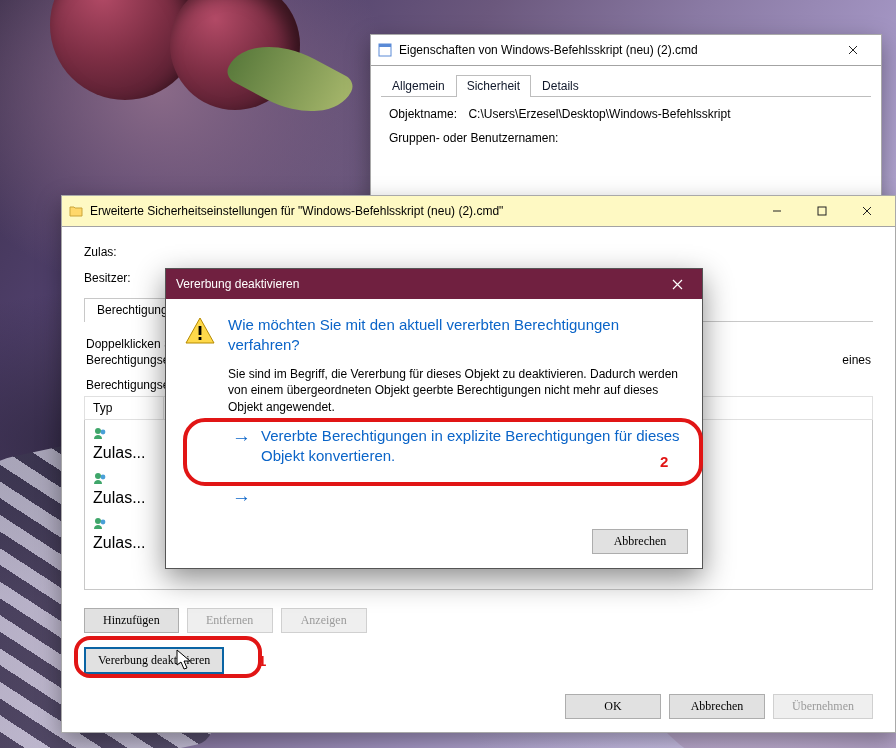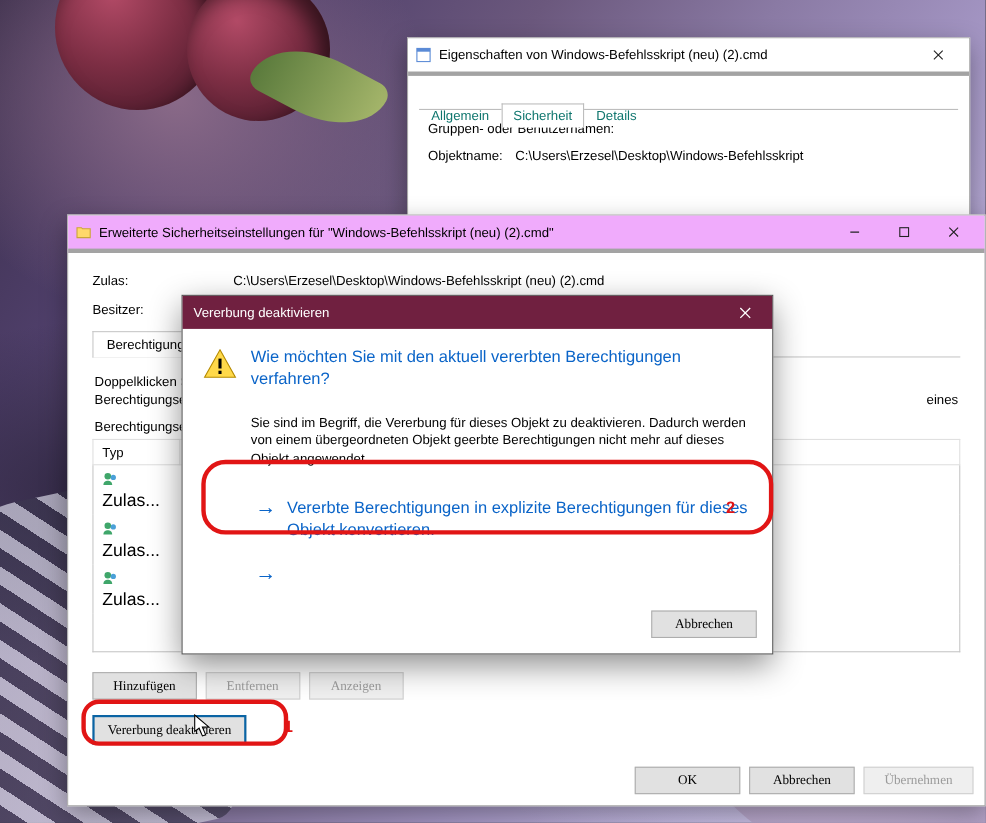--- a/index.html
+++ b/index.html
@@ -12,77 +12,77 @@
   .apple{position:absolute;width:150px;height:150px;border-radius:50%;background:radial-gradient(circle at 35% 30%,#b24a66 0%,#7d2e44 45%,#3c1423 100%);box-shadow:-8px 10px 18px rgba(0,0,0,.5) inset}
   .apple.a1{left:50px;top:-50px}
   .apple.a2{left:170px;top:-20px;width:130px;height:130px}
   .leaf{position:absolute;left:230px;top:50px;width:120px;height:58px;border-radius:60% 10% 60% 10%/80% 20% 80% 20%;background:linear-gradient(90deg,#5a7a3c,#a4b56a);transform:rotate(28deg)}
   .face{position:absolute;right:-110px;bottom:-40px;width:420px;height:520px;border-radius:50%;background:radial-gradient(ellipse at 38% 40%,#e6d5e8 0%,#c9b5d6 45%,#8f7daa 100%);opacity:.8}
   .glasses{position:absolute;right:60px;bottom:280px;width:210px;height:130px;border:14px solid #1e1830;border-radius:14px;background:radial-gradient(circle,#b6a4e2,#6a56a0);transform:rotate(-8deg);opacity:.85}
   .snake{position:absolute;left:-50px;bottom:-20px;width:240px;height:320px;background:repeating-linear-gradient(45deg,#e3e3f1 0 14px,#3c3850 14px 28px);border-radius:40% 40% 10% 10%;transform:rotate(-12deg);opacity:.65}
 
   
   .win{position:absolute;background:#fff;border:1px solid #a9a9a9;box-shadow:0 8px 22px rgba(0,0,0,.35)}
-  .titlebar{height:30px;display:flex;align-items:center;padding:0 6px;background:#fff;border-bottom:4px solid #a3a3a3}
+  .titlebar{height:30px;display:flex;align-items:center;padding:0 6px;background:#fff;border-bottom:1px solid #a3a3a3}
   .titlebar .ticon{width:16px;height:16px;margin-right:6px;display:flex;align-items:center;justify-content:center}
   .titlebar .ttitle{flex:1;font-size:12px;color:#000;white-space:nowrap;overflow:hidden;text-overflow:ellipsis}
   .winbtns{display:flex}
   .winbtn{width:45px;height:29px;display:flex;align-items:center;justify-content:center;color:#222}
 
   
   #props{left:370px;top:34px;width:510px;height:180px}
   #props .tabs{display:flex;margin:8px 10px 0;border-bottom:1px solid #bdbdbd}
-  #props .tab{padding:3px 10px 4px;border:1px solid transparent;border-bottom:0;font-size:12px;color:#0f766e;position:relative;top:17px}
+  #props .tab{padding:3px 10px 4px;border:1px solid transparent;border-bottom:0;font-size:12px;color:#0f172a;position:relative;top:1px}
   #props .tab.active{border-color:#bdbdbd;background:#fff}
   #props .body{padding:10px 18px;font-size:12px}
   #props .row{margin-bottom:10px}
   #props .lbl{display:inline-block}
   #props .val{display:inline-block;margin-left:8px}
 
   
   #adv{left:61px;top:195px;width:833px;height:536px}
-  #adv .titlebar{background:#f0abfc}
+  #adv .titlebar{background:#fef9c3}
   #adv .ticon svg{width:14px;height:14px}
   #adv .content{padding:18px 22px 14px;position:relative;height:calc(100% - 30px);box-sizing:border-box}
   #adv .krow{display:flex;margin-bottom:12px}
   #adv .klbl{width:128px}
   #adv .kval{flex:1}
   #adv .tabs2{display:flex;border-bottom:1px solid #c8c8c8;margin-top:2px}
   #adv .tab2{padding:4px 12px 5px;border:1px solid transparent;border-bottom:0;position:relative;top:1px}
   #adv .tab2.active{border-color:#c8c8c8;background:#fff}
   #adv .instr{margin:14px 2px 10px;line-height:1.35}
   #adv .plbl{margin:0 2px 4px}
   #adv table{border:1px solid #c8c8c8;border-collapse:collapse;width:100%;background:#fff}
   #adv th{background:#fff;border:1px solid #e0e0e0;font-weight:400;text-align:left;padding:4px 8px;font-size:12px}
   #adv td{border:0;padding:3px 8px;font-size:16px}
   .uicon{display:inline-block;vertical-align:-3px;margin-right:4px}
   .btnrow{display:flex;gap:8px;margin-top:18px}
   button.btn{font:12px "Segoe UI";background:#e1e1e1;border:1px solid #adadad;padding:4px 18px;min-width:86px}
   button.btn:disabled{color:#9b9b9b;background:#efefef;border-color:#d0d0d0}
   #adv .inhbtn{margin-top:14px}
   #adv .inhbtn button{border:2px solid #0a64a4;padding:4px 12px}
-  #adv .footer{position:absolute;right:10px;bottom:14px;display:flex;gap:8px}
+  #adv .footer{position:absolute;right:22px;bottom:14px;display:flex;gap:8px}
 
   
   .mark1{position:absolute;left:74px;top:636px;width:180px;height:34px;border:4px solid #e11515;border-radius:16px;pointer-events:none;z-index:40}
   .num1{position:absolute;left:258px;top:652px;color:#e11515;font:700 15px Arial;z-index:40}
   .mark2{position:absolute;left:183px;top:418px;width:512px;height:60px;border:4px solid #e11515;border-radius:22px;pointer-events:none;z-index:60}
   .num2{position:absolute;left:660px;top:453px;color:#e11515;font:700 15px Arial;z-index:60}
   .cursor{position:absolute;left:176px;top:649px;z-index:45;pointer-events:none}
 
   
   #dlg{position:absolute;left:165px;top:268px;width:536px;background:#fff;border:1px solid #555;box-shadow:0 10px 28px rgba(0,0,0,.45);z-index:50}
   #dlg .dtitle{height:30px;background:#702040;color:#fff;display:flex;align-items:center;padding:0 10px;font-size:12px}
   #dlg .dtitle .sp{flex:1}
   #dlg .dclose{width:30px;height:30px;display:flex;align-items:center;justify-content:center;color:#fff}
   #dlg .dbody{padding:16px 18px 14px;display:flex}
   #dlg .warnicon{width:34px;margin-right:10px;flex:none}
   #dlg .msg{flex:1}
-  #dlg .hline{color:#0a64c8;font-size:15px;line-height:1.35;margin-bottom:20px}
-  #dlg .sub{font-size:12px;line-height:1.4;margin-bottom:16px}
+  #dlg .hline{color:#0a64c8;font-size:15px;line-height:1.35;margin-bottom:10px}
+  #dlg .sub{font-size:12px;line-height:1.4;margin-bottom:0}
   #dlg .option{display:flex;align-items:flex-start;color:#0a64c8;font-size:15px;padding:10px 4px;line-height:1.35;cursor:pointer}
   #dlg .option .arrow{color:#0a64c8;margin-right:10px;flex:none;font-size:19px;line-height:1}
   #dlg .dfoot{display:flex;justify-content:flex-end;padding:0 14px 14px}
 </style>
 </head>
 <body>
 
 <div id="desktop">
   <div class="apple a1"></div>
     <div class="apple a2"></div>
@@ -109,25 +109,25 @@
       </div>
     </div>
   </div>
   <div class="tabs">
     <div class="tab">Allgemein</div>
     <div class="tab active">Sicherheit</div>
     <div class="tab">Details</div>
   </div>
   <div class="body">
     <div class="row">
-      <span class="lbl">Gruppen- oder Benutzernamen:</span>
-    </div>
-    <div class="row">
       <span class="lbl">Objektname:</span>
       <span class="val">C:\Users\Erzesel\Desktop\Windows-Befehlsskript</span>
+    </div>
+    <div class="row">
+      <span class="lbl">Gruppen- oder Benutzernamen:</span>
     </div>
   </div>
 </div>
 
 <div id="adv" class="win">
   <div class="titlebar">
     <span class="ticon">
       <svg viewBox="0 0 14 14">
           <path d="M1 3h4l1 1h7v8H1z" fill="#ffd86b" stroke="#caa53a"></path>
         </svg>
@@ -147,21 +147,20 @@
       <div class="winbtn close">
           <svg width="10" height="10">
             <path d="M1 1l8 8M9 1l-8 8" stroke="currentColor"></path>
           </svg>
         </div>
     </div>
   </div>
   <div class="content">
     <div class="krow">
       <div class="klbl">Zulas:</div>
-      <div class="kval">C:\Users\Erzesel\Desktop\Windows-Befehlsskript (neu) (2).cmd</div>
     </div>
     <div class="krow">
       <div class="klbl">Besitzer:</div>
       <div class="kval"></div>
     </div>
     <div class="tabs2">
       <div class="tab2 active">Berechtigungen</div>
     </div>
     <div class="instr">
       <span>Doppelklicken S</span><br><span>Berechtigungse</span>

